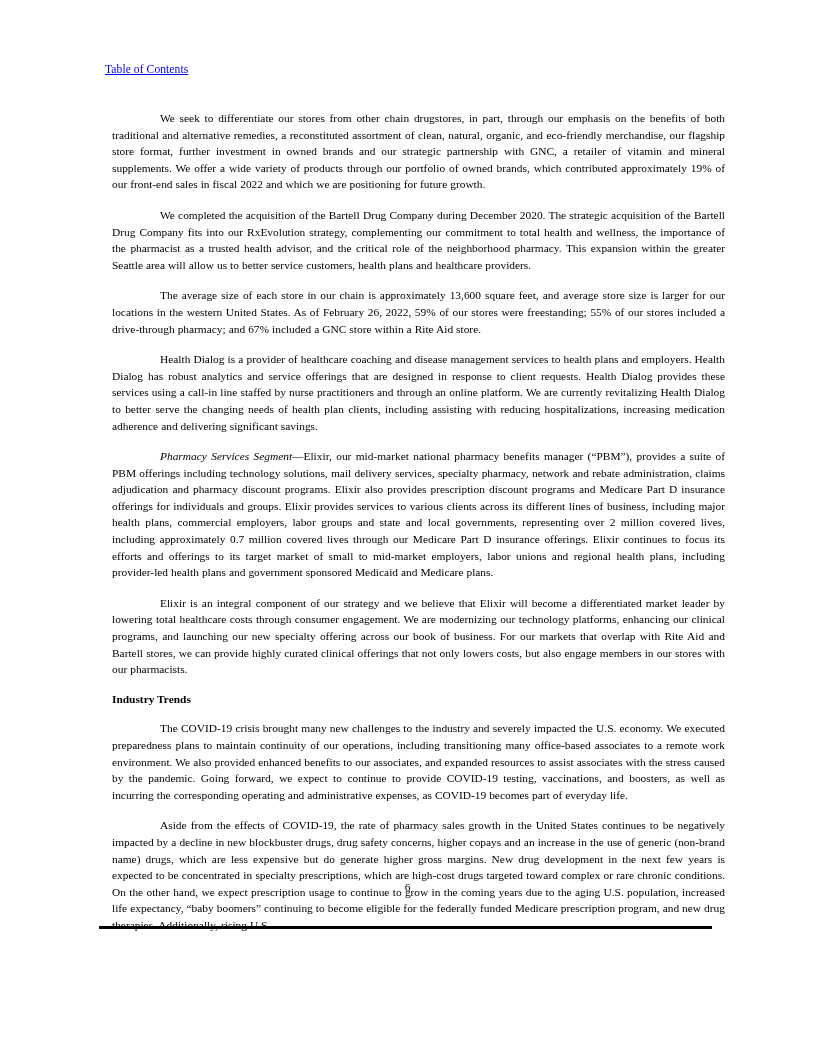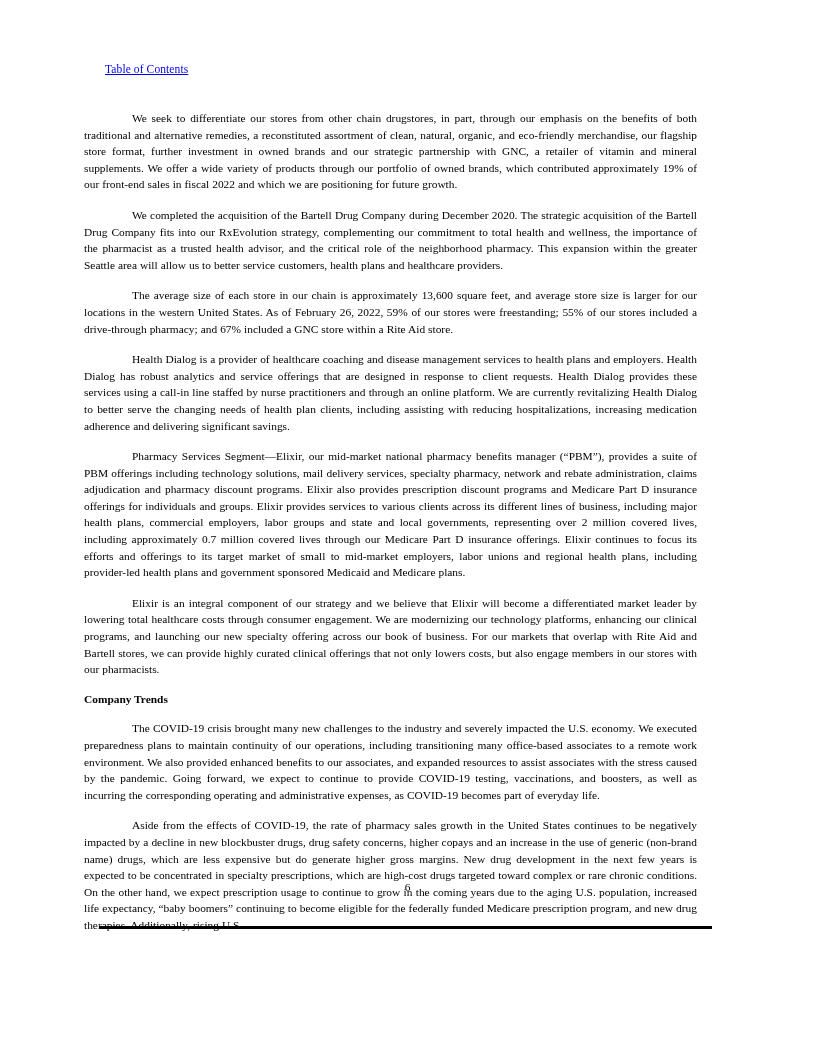--- a/index.html
+++ b/index.html
@@ -37,21 +37,21 @@
     color: #0000ee;
     text-decoration: underline;
     cursor: pointer;
     letter-spacing: 0.1px;
     white-space: nowrap;
   }
 
   
   .content {
     position: absolute;
-    left: 84px;
+    left: 112px;
     top: 110px;
     width: 613px;
   }
 
   p.body-para {
     margin: 0 0 14px 0;
     font-size: 11.4px;
     line-height: 16.6px;
     text-align: justify;
     text-indent: 48px;
@@ -67,20 +67,21 @@
     margin: 0 0 13px 0;
     font-size: 11.4px;
     line-height: 16.6px;
     font-weight: bold;
     text-align: left;
     text-indent: 0;
     font-family: "Liberation Serif", "DejaVu Serif", serif;
   }
 
   .lead-italic {
+    font-style: italic;
   }
 
   
   .page-number {
     position: absolute;
     left: 0;
     top: 881px;
     width: 815px;
     text-align: center;
     font-size: 11.4px;
@@ -112,21 +113,21 @@
     <p class="body-para">We completed the acquisition of the Bartell Drug Company during December 2020.  The strategic acquisition of the Bartell Drug Company fits into our RxEvolution strategy, complementing our commitment to total health and wellness, the importance of the pharmacist as a trusted health advisor, and the critical role of the neighborhood pharmacy.  This expansion within the greater Seattle area will allow us to better service customers, health plans and healthcare providers.</p>
 
     <p class="body-para">The average size of each store in our chain is approximately 13,600 square feet, and average store size is larger for our locations in the western United States. As of February 26, 2022, 59% of our stores were freestanding; 55% of our stores included a drive-through pharmacy; and 67% included a GNC store within a Rite Aid store.</p>
 
     <p class="body-para">Health Dialog is a provider of healthcare coaching and disease management services to health plans and employers. Health Dialog has robust analytics and service offerings that are designed in response to client requests.  Health Dialog provides these services using a call-in line staffed by nurse practitioners and through an online platform. We are currently revitalizing Health Dialog to better serve the changing needs of health plan clients, including assisting with reducing hospitalizations, increasing medication adherence and delivering significant savings.</p>
 
     <p class="body-para"><span class="lead-italic">Pharmacy Services Segment</span><span>—Elixir, our mid-market national pharmacy benefits manager (“PBM”), provides a suite of PBM offerings including technology solutions, mail delivery services, specialty pharmacy, network and rebate administration, claims adjudication and pharmacy discount programs.  Elixir also provides prescription discount programs and Medicare Part D insurance offerings for individuals and groups.  Elixir provides services to various clients across its different lines of business, including major health plans, commercial employers, labor groups and state and local governments, representing over 2 million covered lives, including approximately 0.7 million covered lives through our Medicare Part D insurance offerings.  Elixir continues to focus its efforts and offerings to its target market of small to mid-market employers, labor unions and regional health plans, including provider-led health plans and government sponsored Medicaid and Medicare plans.</span></p>
 
     <p class="body-para tight">Elixir is an integral component of our strategy and we believe that Elixir will become a differentiated market leader by lowering total healthcare costs through consumer engagement.  We are modernizing our technology platforms, enhancing our clinical programs, and launching our new specialty offering across our book of business. For our markets that overlap with Rite Aid and Bartell stores, we can provide highly curated clinical offerings that not only lowers costs, but also engage members in our stores with our pharmacists.</p>
 
-    <h2 class="section-heading">Company Trends</h2>
+    <h2 class="section-heading">Industry Trends</h2>
 
     <p class="body-para">The COVID-19 crisis brought many new challenges to the industry and severely impacted the U.S. economy.  We executed preparedness plans to maintain continuity of our operations, including transitioning many office-based associates to a remote work environment. We also provided enhanced benefits to our associates, and expanded resources to assist associates with the stress caused by the pandemic. Going forward, we expect to continue to provide COVID-19 testing, vaccinations, and boosters, as well as incurring the corresponding operating and administrative expenses, as COVID-19 becomes part of everyday life.</p>
 
     <p class="body-para">Aside from the effects of COVID-19, the rate of pharmacy sales growth in the United States continues to be negatively impacted by a decline in new blockbuster drugs, drug safety concerns, higher copays and an increase in the use of generic (non-brand name) drugs, which are less expensive but do generate higher gross margins. New drug development in the next few years is expected to be concentrated in specialty prescriptions, which are high-cost drugs targeted toward complex or rare chronic conditions. On the other hand, we expect prescription usage to continue to grow in the coming years due to the aging U.S. population, increased life expectancy, “baby boomers” continuing to become eligible for the federally funded Medicare prescription program, and new drug therapies.  Additionally, rising U.S.</p>
 
   </div>
 
   <div class="page-number">6</div>
 
   <div class="footer-rule"></div>

